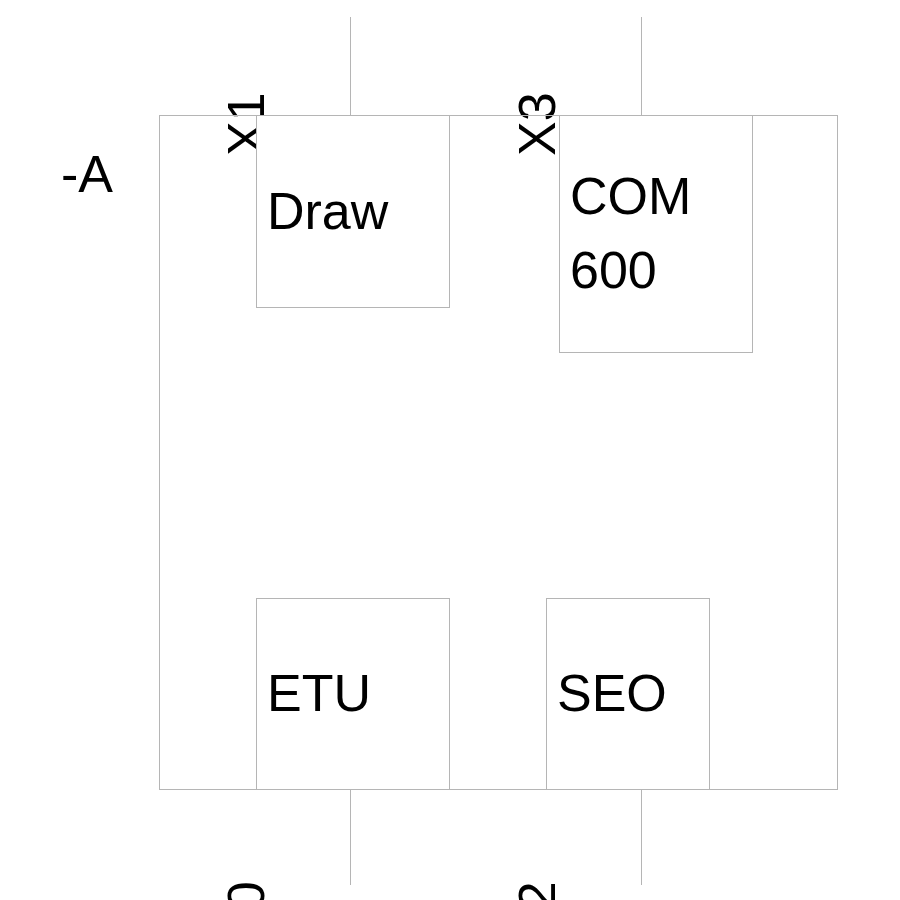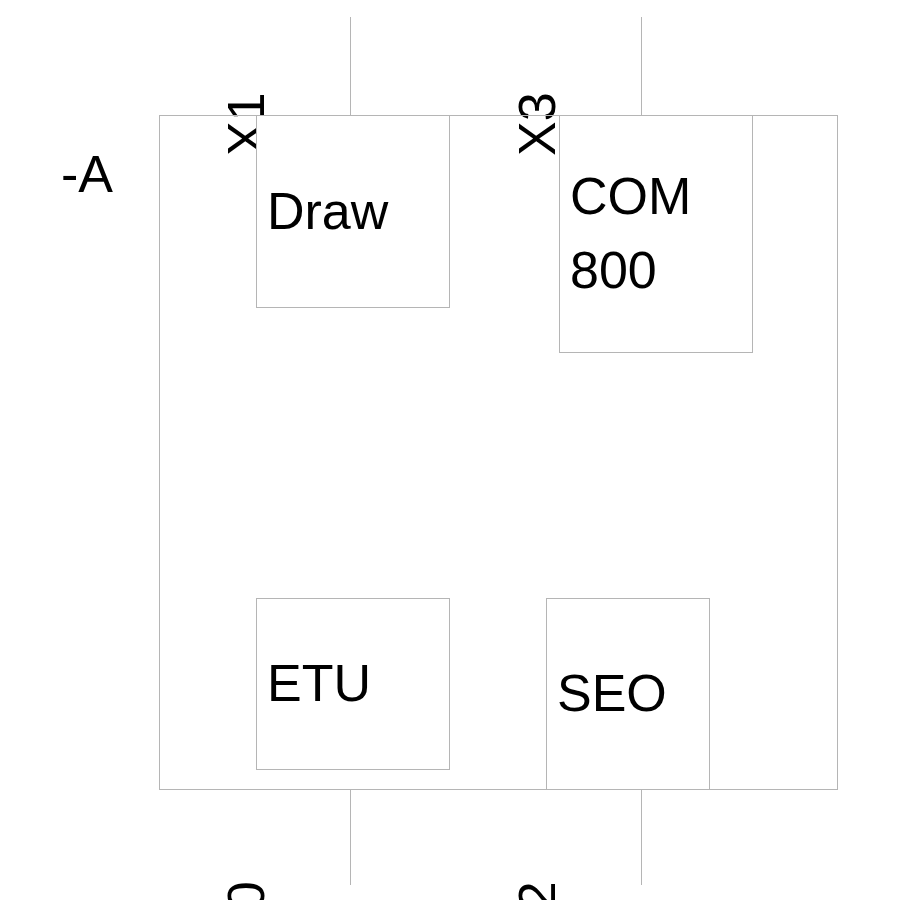--- a/index.html
+++ b/index.html
@@ -46,21 +46,21 @@
   .module .line {
     font-size: 52px;
     line-height: 1.42;
     color: #000000;
     white-space: nowrap;
     letter-spacing: 0px;
   }
 
   .mod-drawout { left: 256px; top: 115px;  width: 194px; height: 193px; }
   .mod-com     { left: 546px; top: 115px;  width: 194px; height: 238px; margin-left: 13px; }
-  .mod-etu     { left: 256px; top: 598px;  width: 194px; height: 172px; }
+  .mod-etu     { left: 256px; top: 598px;  width: 194px; height: 192px; }
   .mod-seo     { left: 546px; top: 598px;  width: 164px; height: 192px; }
 
   
   .stub {
     position: absolute;
     width: 0;
     border-left: 1px solid #b5b5b5;
   }
   .stub-x1 { left: 350px; top: 17px;  height: 98px; }
   .stub-x3 { left: 641px; top: 17px;  height: 98px; }
@@ -109,21 +109,21 @@
   <div class="terminal-label tl-x2">X2</div>
 
   <div class="enclosure"></div>
 
   <div class="module mod-drawout">
     <div class="line">Draw</div>
   </div>
 
   <div class="module mod-com">
     <div class="line">COM</div>
-    <div class="line">800</div>
+    <div class="line">600</div>
   </div>
 
   <div class="module mod-etu">
     <div class="line">ETU</div>
   </div>
 
   <div class="module mod-seo">
     <div class="line">SEO</div>
   </div>
 

